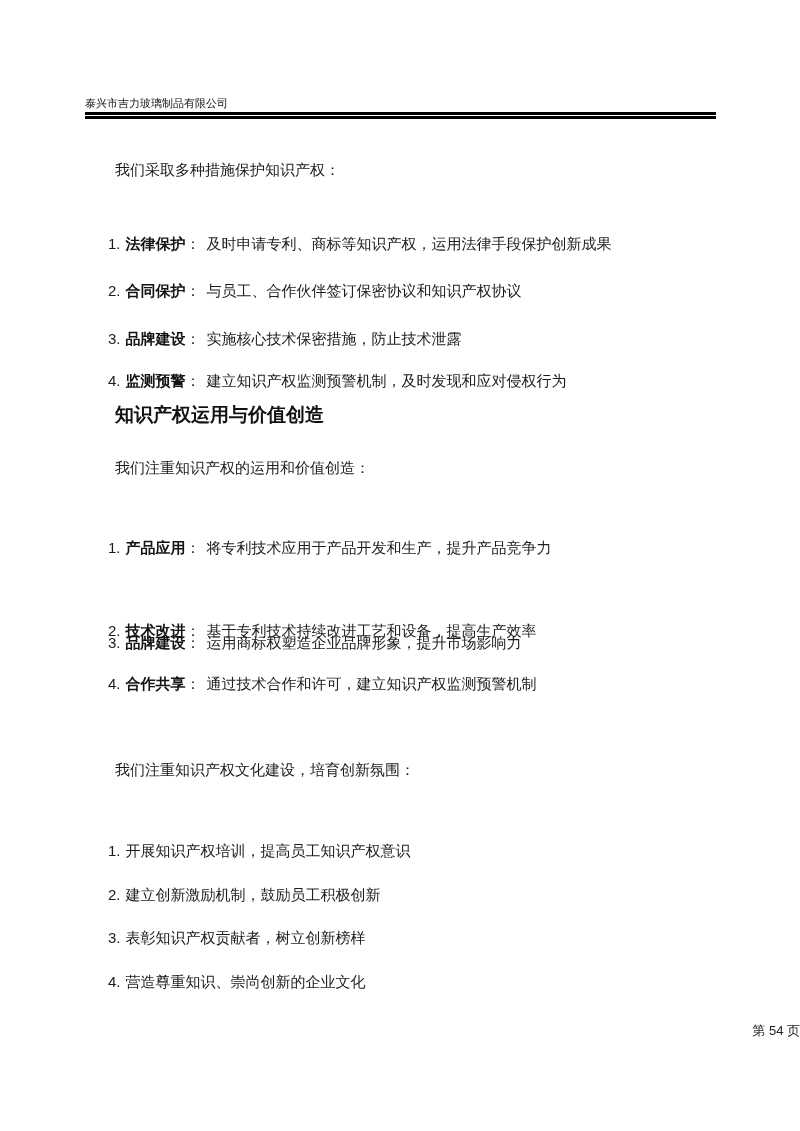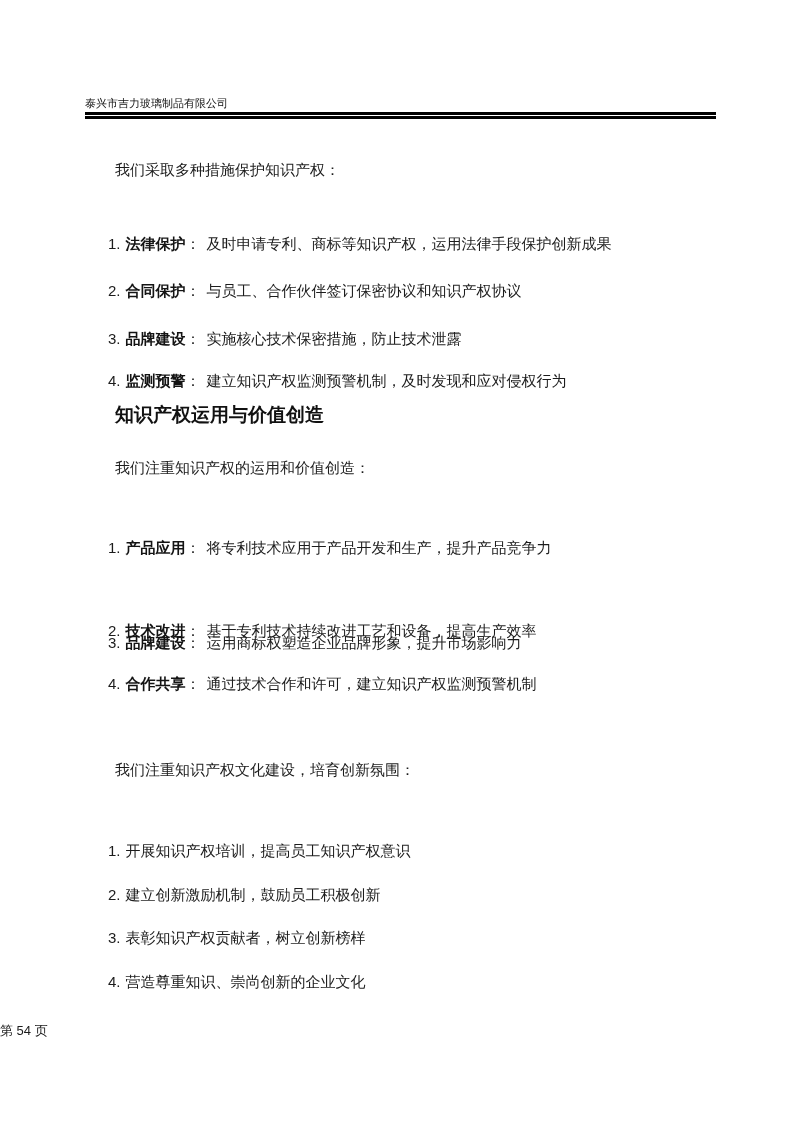--- a/index.html
+++ b/index.html
@@ -62,21 +62,21 @@
     line-height: 26px;
     font-weight: 700;
     color: #111111;
     white-space: nowrap;
   }
   .footer {
     position: absolute;
     top: 1022px;
     left: 0;
     width: 800px;
-    text-align: left;
+    text-align: right;
     font-size: 13px;
     line-height: 17px;
     color: #1c1c1c;
   }
 </style>
 </head>
 <body>
 
 <div class="page">
 

